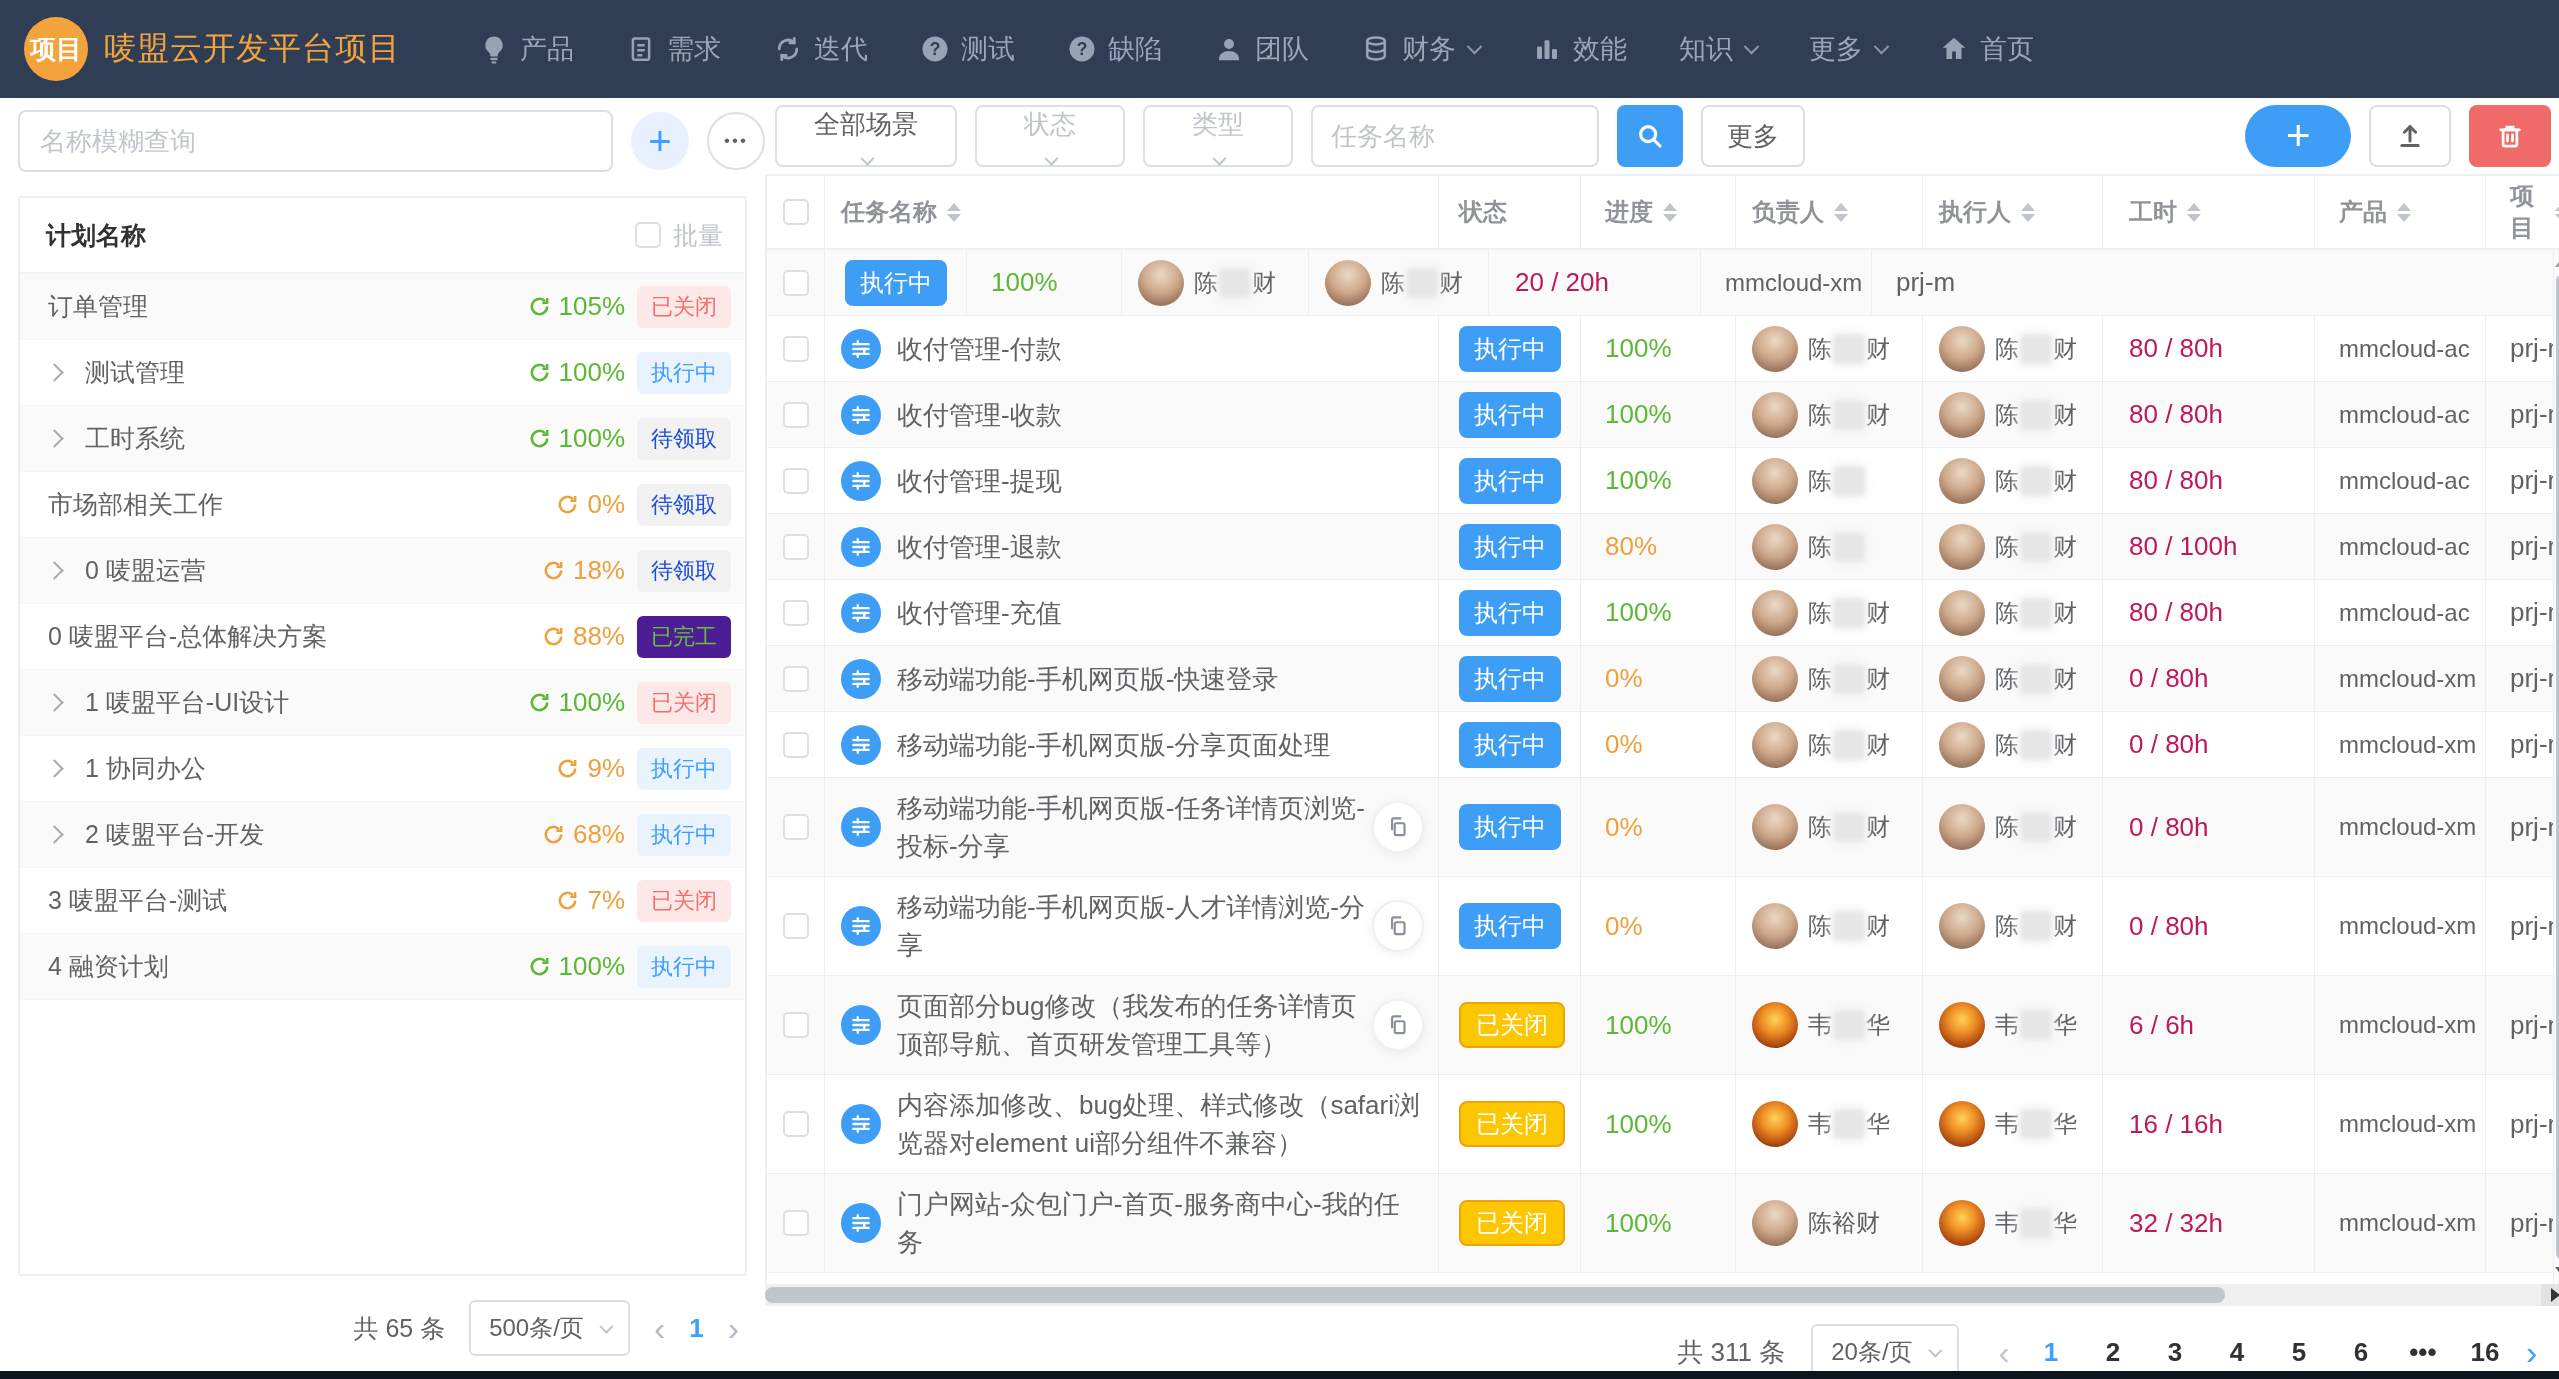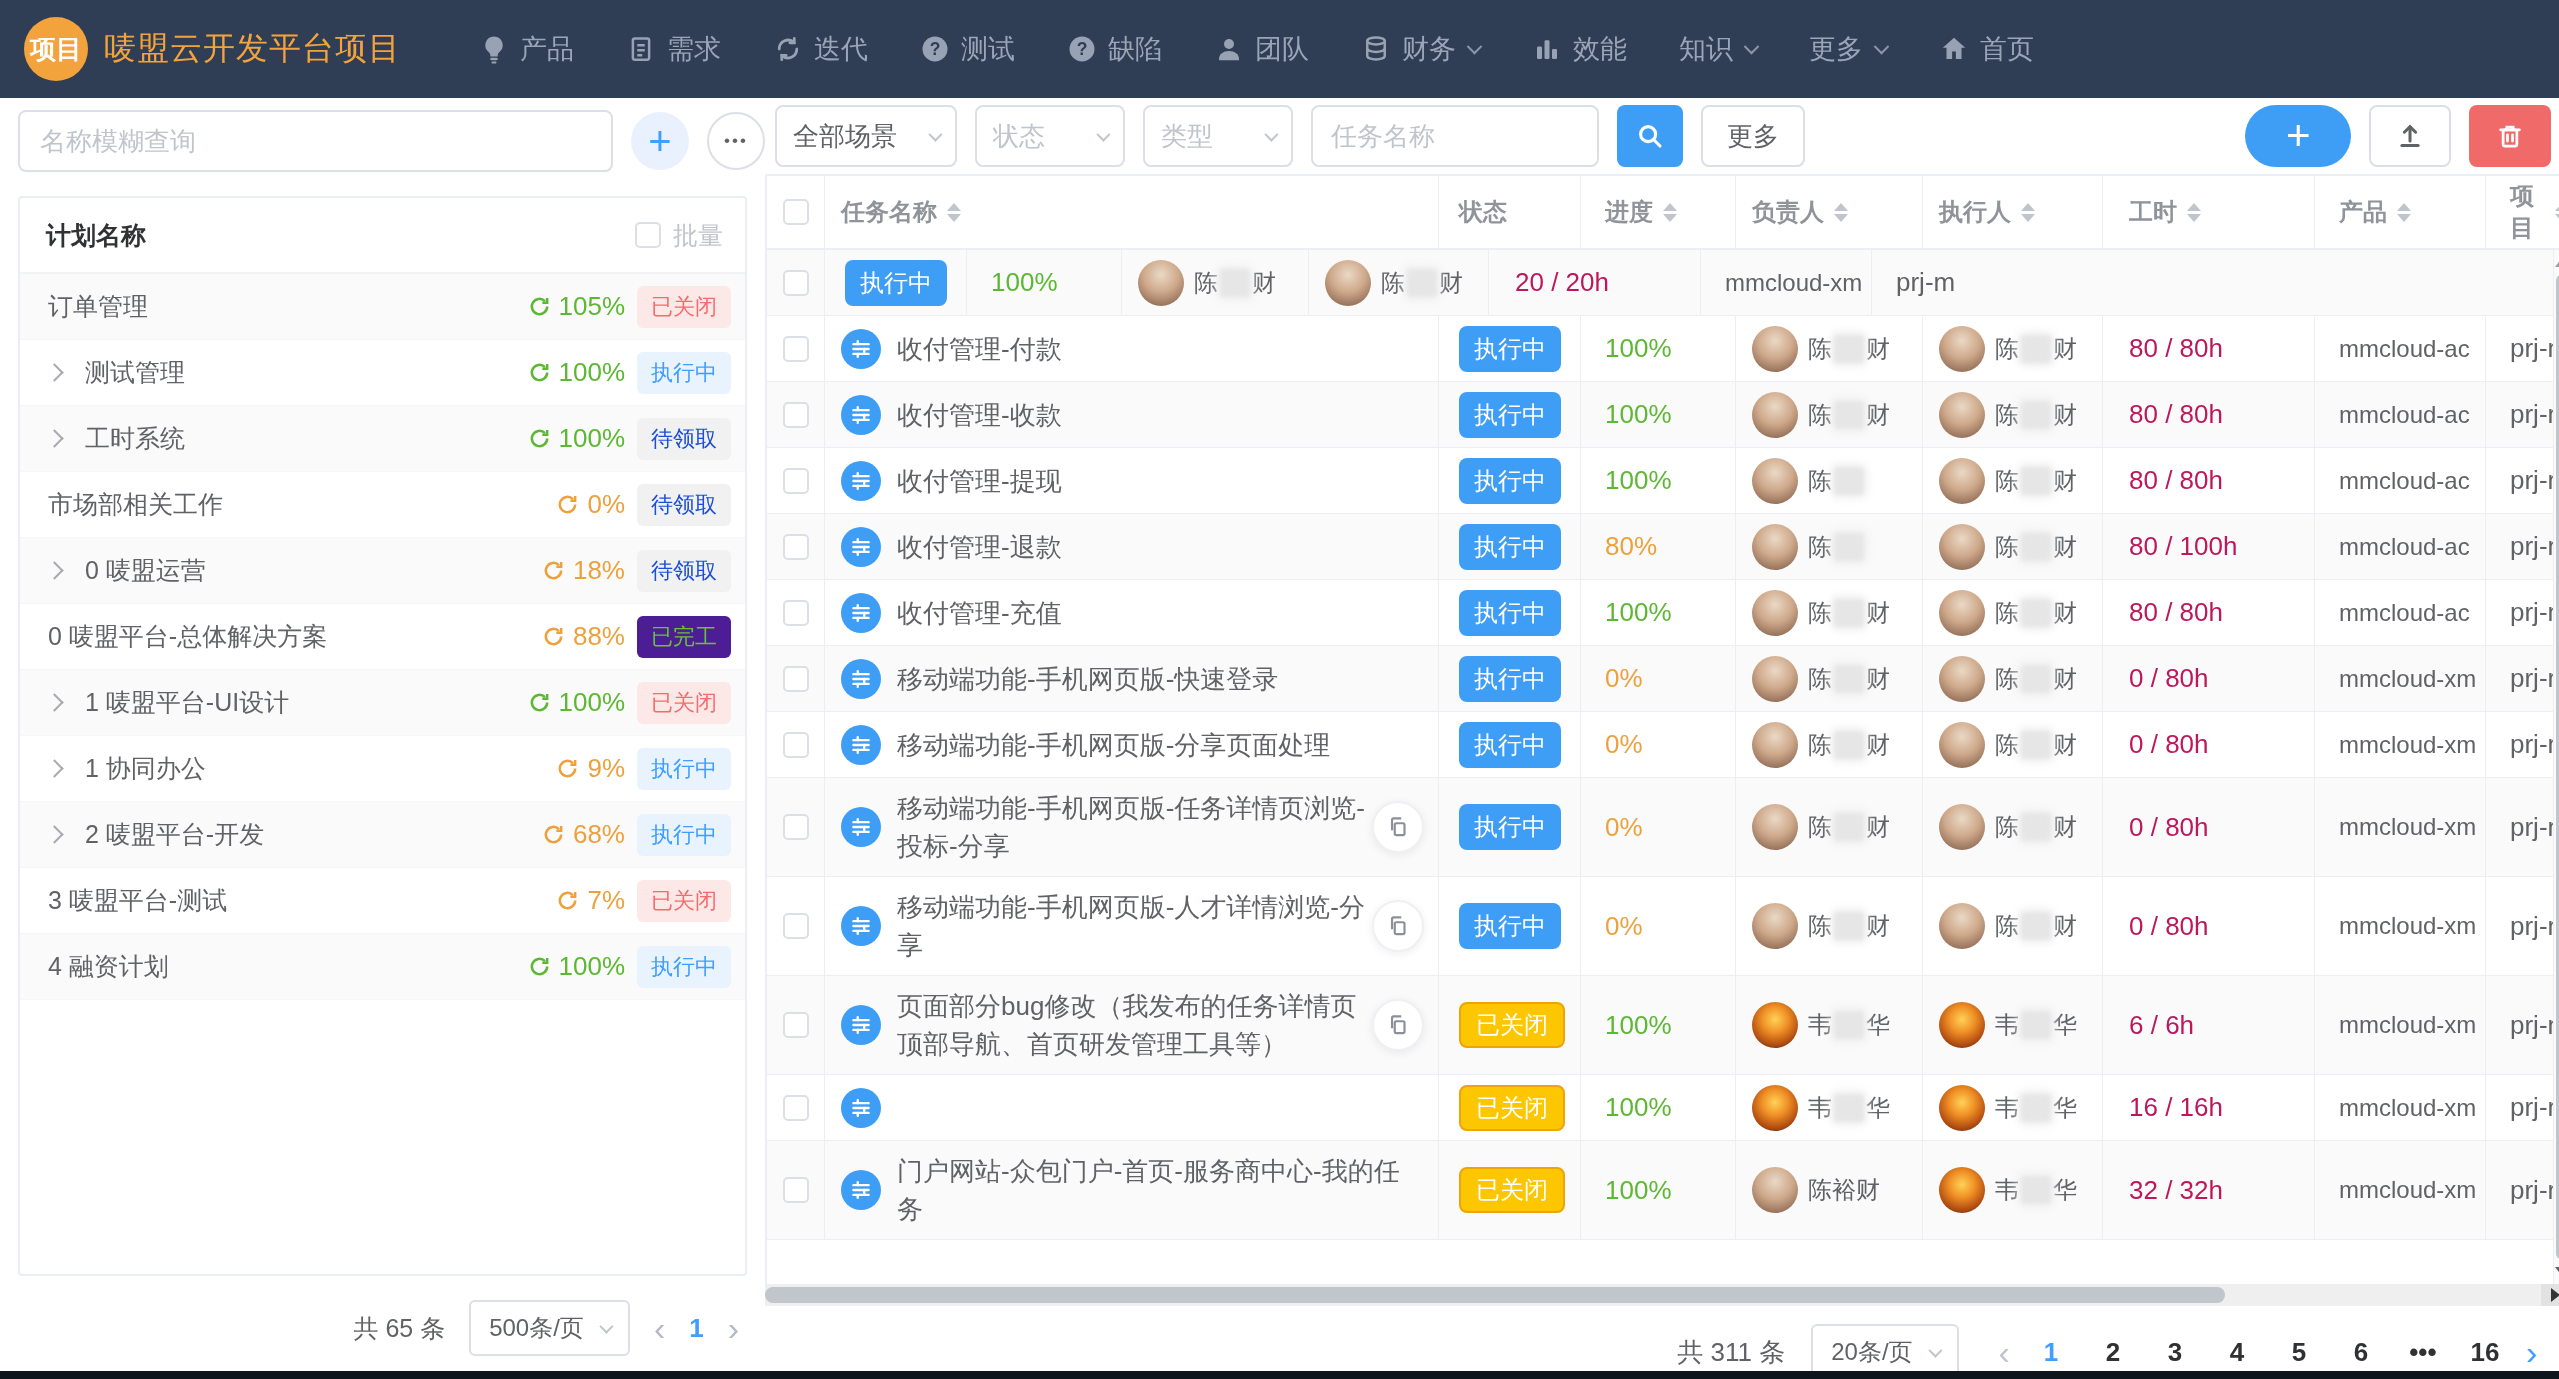--- a/index.html
+++ b/index.html
@@ -63,21 +63,21 @@
   .psel { height:56px; border:2px solid #dcdfe6; border-radius:6px; display:flex; align-items:center;
     gap:16px; padding:0 18px; font-size:24px; background:#fff; cursor:pointer; }
   .scaret { width:10px; height:10px; border-right:2px solid #c0c4cc; border-bottom:2px solid #c0c4cc;
     transform:rotate(45deg) translateY(-2px); }
   .pg-arrow { font-size:34px; color:#b4bac4; cursor:pointer; line-height:1; }
   .pg-num { font-size:26px; font-weight:bold; color:#409eff; cursor:pointer; }
 
   
   .toolbar { display:flex; align-items:center; gap:18px; height:64px; padding:0 18px 0 10px; }
   .sel { height:62px; border:2px solid #dcdfe6; border-radius:8px; display:flex; align-items:center;
-    justify-content:space-between; padding:0 16px; font-size:26px; background:#fff; cursor:pointer; }
+    justify-content:space-between; padding:0 16px; font-size:26px; background:#fff; cursor:pointer;flex-direction:column; }
   .sel .val { color:#606266; }
   .sel.ph .val { color:#c0c4cc; }
   .w-scene { width:182px; } .w-status { width:150px; } .w-type { width:150px; }
   .tb-input { width:288px; height:62px; border:2px solid #dcdfe6; border-radius:8px;
     font-size:26px; padding:0 18px; outline:none; font-family:inherit; color:#606266; }
   .tb-input::placeholder { color:#c0c4cc; }
   .search-btn { width:66px; height:62px; background:#3e9ef6; border:none; border-radius:8px;
     display:flex; align-items:center; justify-content:center; cursor:pointer; }
   .more-btn { height:62px; padding:0 24px; border:2px solid #dcdfe6; border-radius:8px;
     font-size:26px; color:#606266; background:#fff; cursor:pointer; font-family:inherit; }
@@ -1088,20 +1088,21 @@
             <div class="td c-check">
               <span class="cb"></span>
             </div>
             <div class="td c-name">
               <span class="task-ic">
                 <svg viewBox="0 0 24 24" width="26" height="26" fill="none" stroke="#fff" stroke-width="2.2" stroke-linecap="round">
                   <path d="M5 7.5h14M5 12h14M5 16.5h14"></path>
                   <path d="M9 7.5V4.8M15 12v2.7M9 16.5v2.7"></path>
                 </svg>
               </span>
+              <span class="tname">内容添加修改、bug处理、样式修改（safari浏览器对element ui部分组件不兼容）</span>
 
             </div>
             <div class="td c-status">
               <span class="tag closed">已关闭</span>
             </div>
             <div class="td c-prog">
               <span class="pct g">100%</span>
             </div>
             <div class="td c-leader">
               <span class="avatar tiger"></span>

